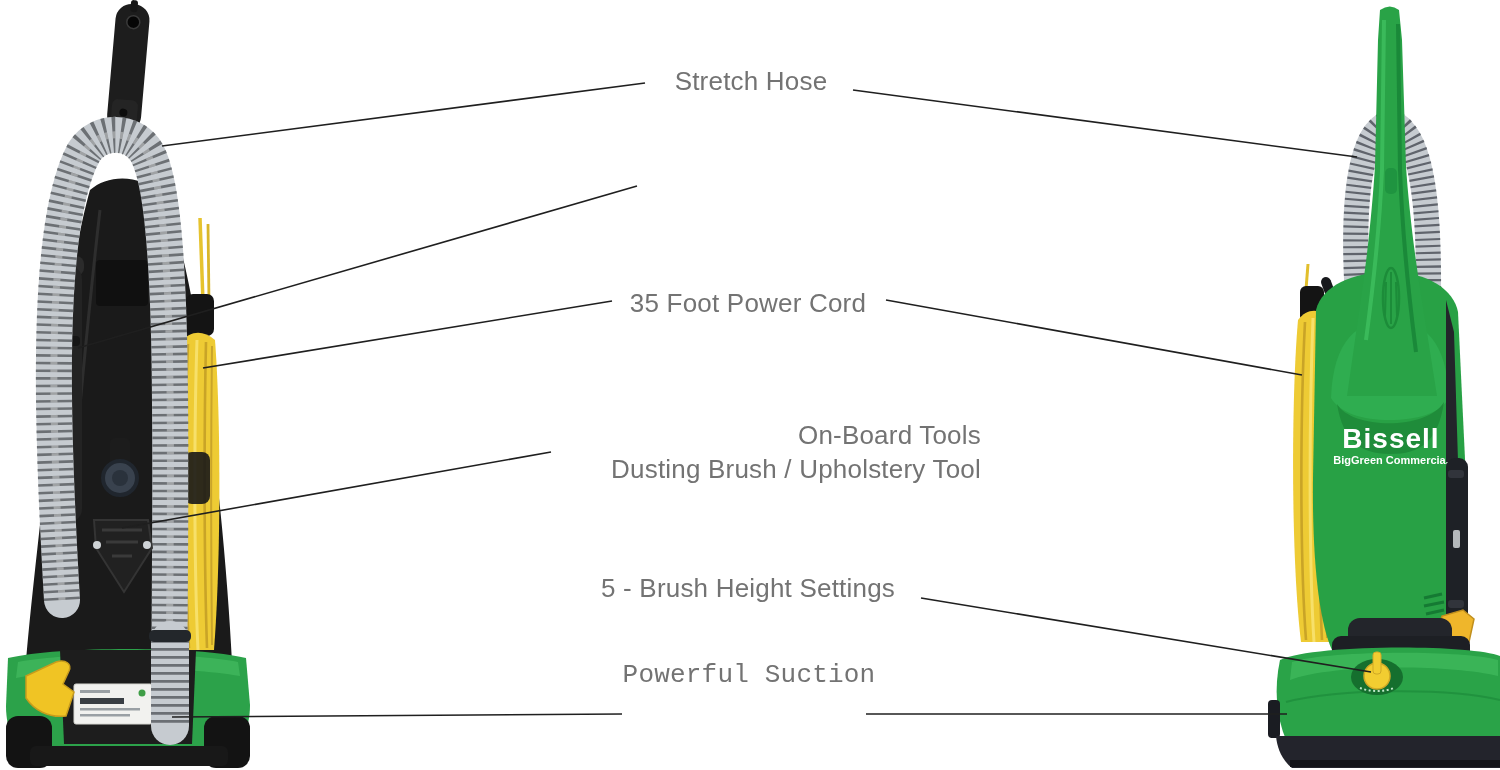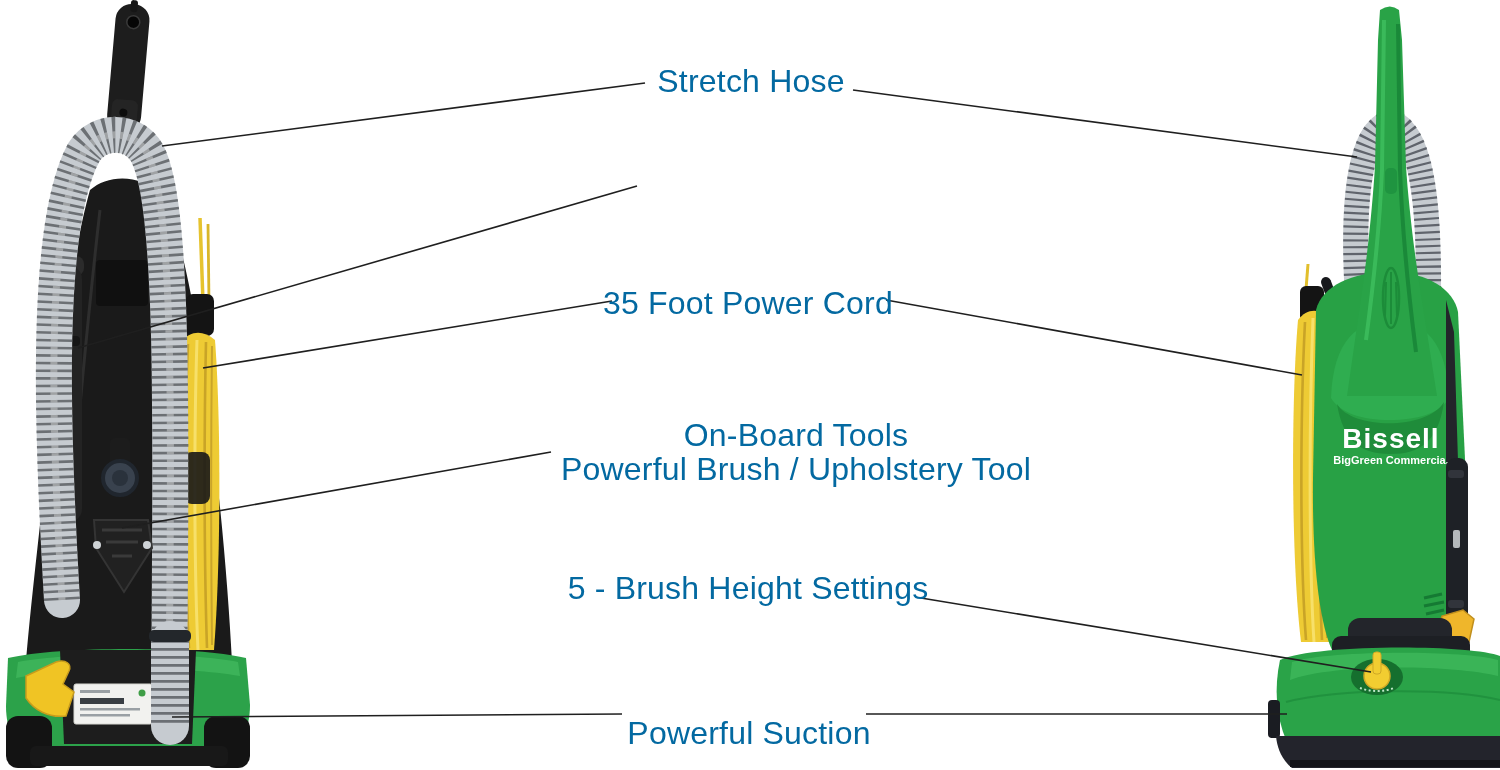--- a/index.html
+++ b/index.html
@@ -7,25 +7,25 @@
     position:relative;
     width:1500px;height:770px;
     background:#ffffff;
     overflow:hidden;
     font-family:"Liberation Sans","DejaVu Sans",sans-serif;
   }
   .artwork{position:absolute;left:0;top:0;}
   .label{
     position:absolute;
     transform:translate(-50%,-50%);
-    font-size:32px;
+    font-size:26px;
     line-height:34px;
-    color:#0369a1;
+    color:#737373;
     white-space:nowrap;
-    text-align:center;
+    text-align:right;
     letter-spacing:0.2px;
   }
 </style>
 </head>
 <body>
 
 <div class="canvas">
 
   <svg class="artwork" width="1500" height="770" viewBox="0 0 1500 770">
 
@@ -194,20 +194,20 @@
     </g>
   </svg>
 
   <div class="label" style="left:751px;top:81px;">Stretch Hose</div>
 
 
   <div class="label" style="left:748px;top:303px;">35 Foot Power Cord</div>
 
   <div class="label" style="left:748px;top:452px;margin-left:48px;">
     <div>On-Board Tools</div>
-    <div>Powerful Brush / Upholstery Tool</div>
+    <div>Dusting Brush / Upholstery Tool</div>
   </div>
 
   <div class="label" style="left:748px;top:588px;">5 - Brush Height Settings</div>
 
-  <div class="label" style="left:749px;top:733px;">Powerful Suction</div>
+  <div class="label" style="left:749px;top:675px;font-family:Liberation Mono, monospace;">Powerful Suction</div>
 
 </div>
 
 </body></html>

